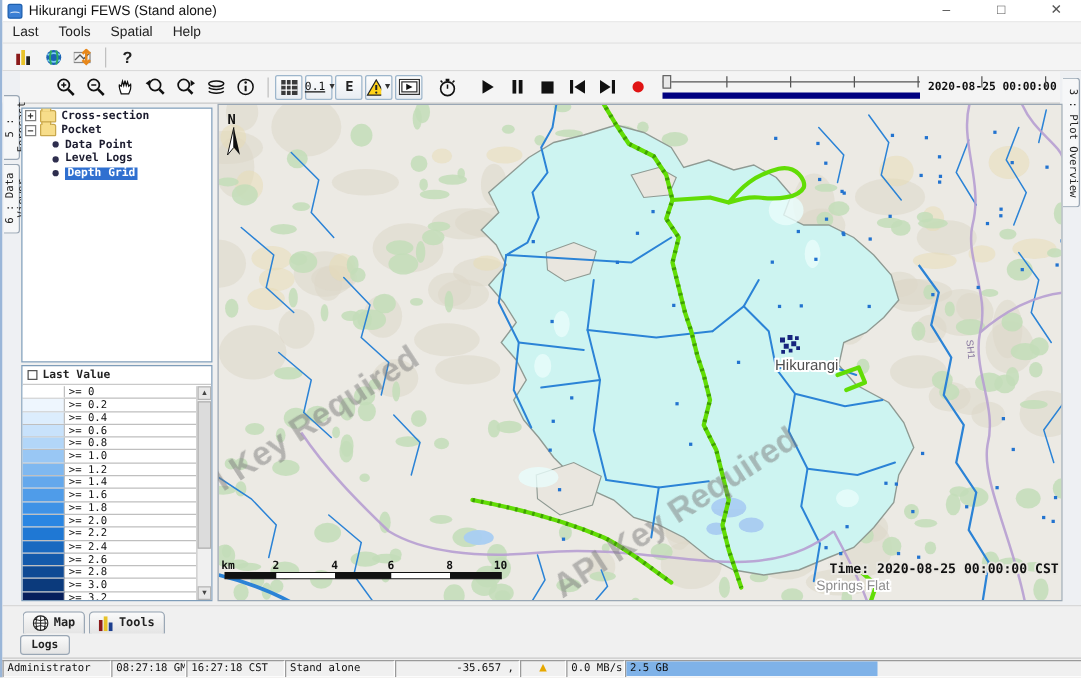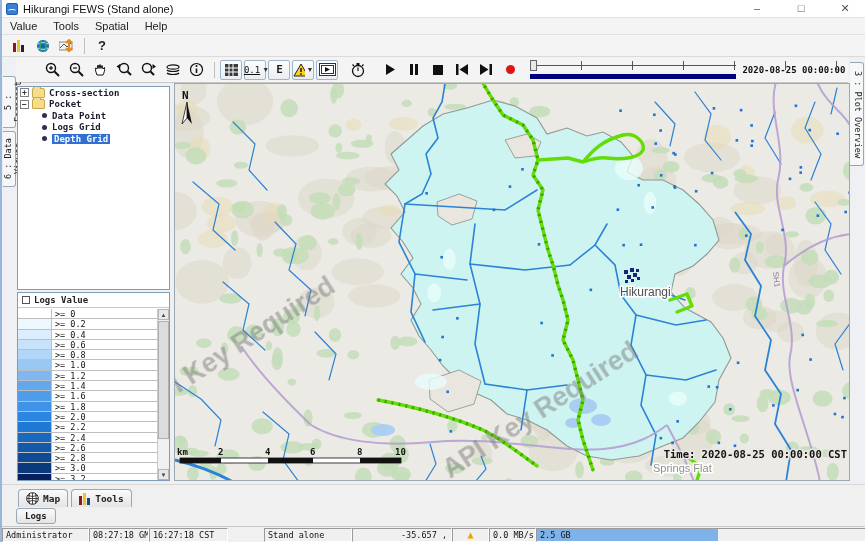--- a/index.html
+++ b/index.html
@@ -133,21 +133,21 @@
     <div id="app-icon"></div>
     <span id="title-text">Hikurangi FEWS  (Stand alone)</span>
     <div id="win-controls">
       <span class="winbtn">–</span>
       <span class="winbtn">□</span>
       <span class="winbtn">✕</span>
     </div>
   </div>
 
   <div id="menubar">
-    <span class="menu-item">Value</span>
+    <span class="menu-item">Last</span>
     <span class="menu-item">Tools</span>
     <span class="menu-item">Spatial</span>
     <span class="menu-item">Help</span>
   </div>
 
   <div id="toolbar1">
     <div class="tbtn" style="margin-left:6px;">
       <svg width="14" height="14">
           <rect x="1" y="4" width="3" height="9" fill="#8b1a1a"></rect>
           <rect x="5" y="1" width="3" height="12" fill="#e8c32a"></rect>
@@ -335,33 +335,33 @@
         <span class="tree-label">Pocket</span>
       </div>
       <div class="tree-row">
         <span class="leaf-indent"></span>
         <span class="bullet"></span>
         <span class="tree-label">Data Point</span>
       </div>
       <div class="tree-row">
         <span class="leaf-indent"></span>
         <span class="bullet"></span>
-        <span class="tree-label">Logs Grid</span>
+        <span class="tree-label">Level Logs</span>
       </div>
       <div class="tree-row">
         <span class="leaf-indent"></span>
         <span class="bullet"></span>
         <span class="tree-label selected">Depth Grid</span>
       </div>
     </div>
 
   <div id="legend-box">
     <div id="legend-header">
       <span id="legend-checkbox"></span>
-      <span>Logs Value</span>
+      <span>Last Value</span>
     </div>
     <div id="legend-list">
         <div class="legend-row">
           <div class="legend-swatch" style="background: rgb(255, 255, 255);"></div>
           <div class="legend-label">&gt;= 0</div>
         </div>
         <div class="legend-row">
           <div class="legend-swatch" style="background: rgb(238, 246, 254);"></div>
           <div class="legend-label">&gt;= 0.2</div>
         </div>
@@ -880,21 +880,21 @@
   </div>
 
   <div id="logs-row">
     <div id="logs-btn">Logs</div>
   </div>
 
   <div id="statusbar">
     <div class="scell" style="width:87px;">Administrator</div>
     <div class="scell" style="width:60px;">08:27:18 GMT</div>
     <div class="scell" style="width:79px;">16:27:18 CST</div>
-    <div class="scell" style="width:88px;margin-left:36px;">Stand alone</div>
+    <div class="scell" style="width:88px;">Stand alone</div>
     <div class="scell" style="width:100px;padding-left:48px;">-35.657 , 174.199</div>
     <div class="scell" style="width:37px; text-align:center;"><span class="warn-glyph">▲</span></div>
     <div class="scell" style="width:47px;">0.0 MB/s</div>
     <div class="scell" id="mem-cell">
       <div id="mem-fill"></div>
       <span id="mem-text">2.5 GB</span>
     </div>
   </div>
 
 </div>

